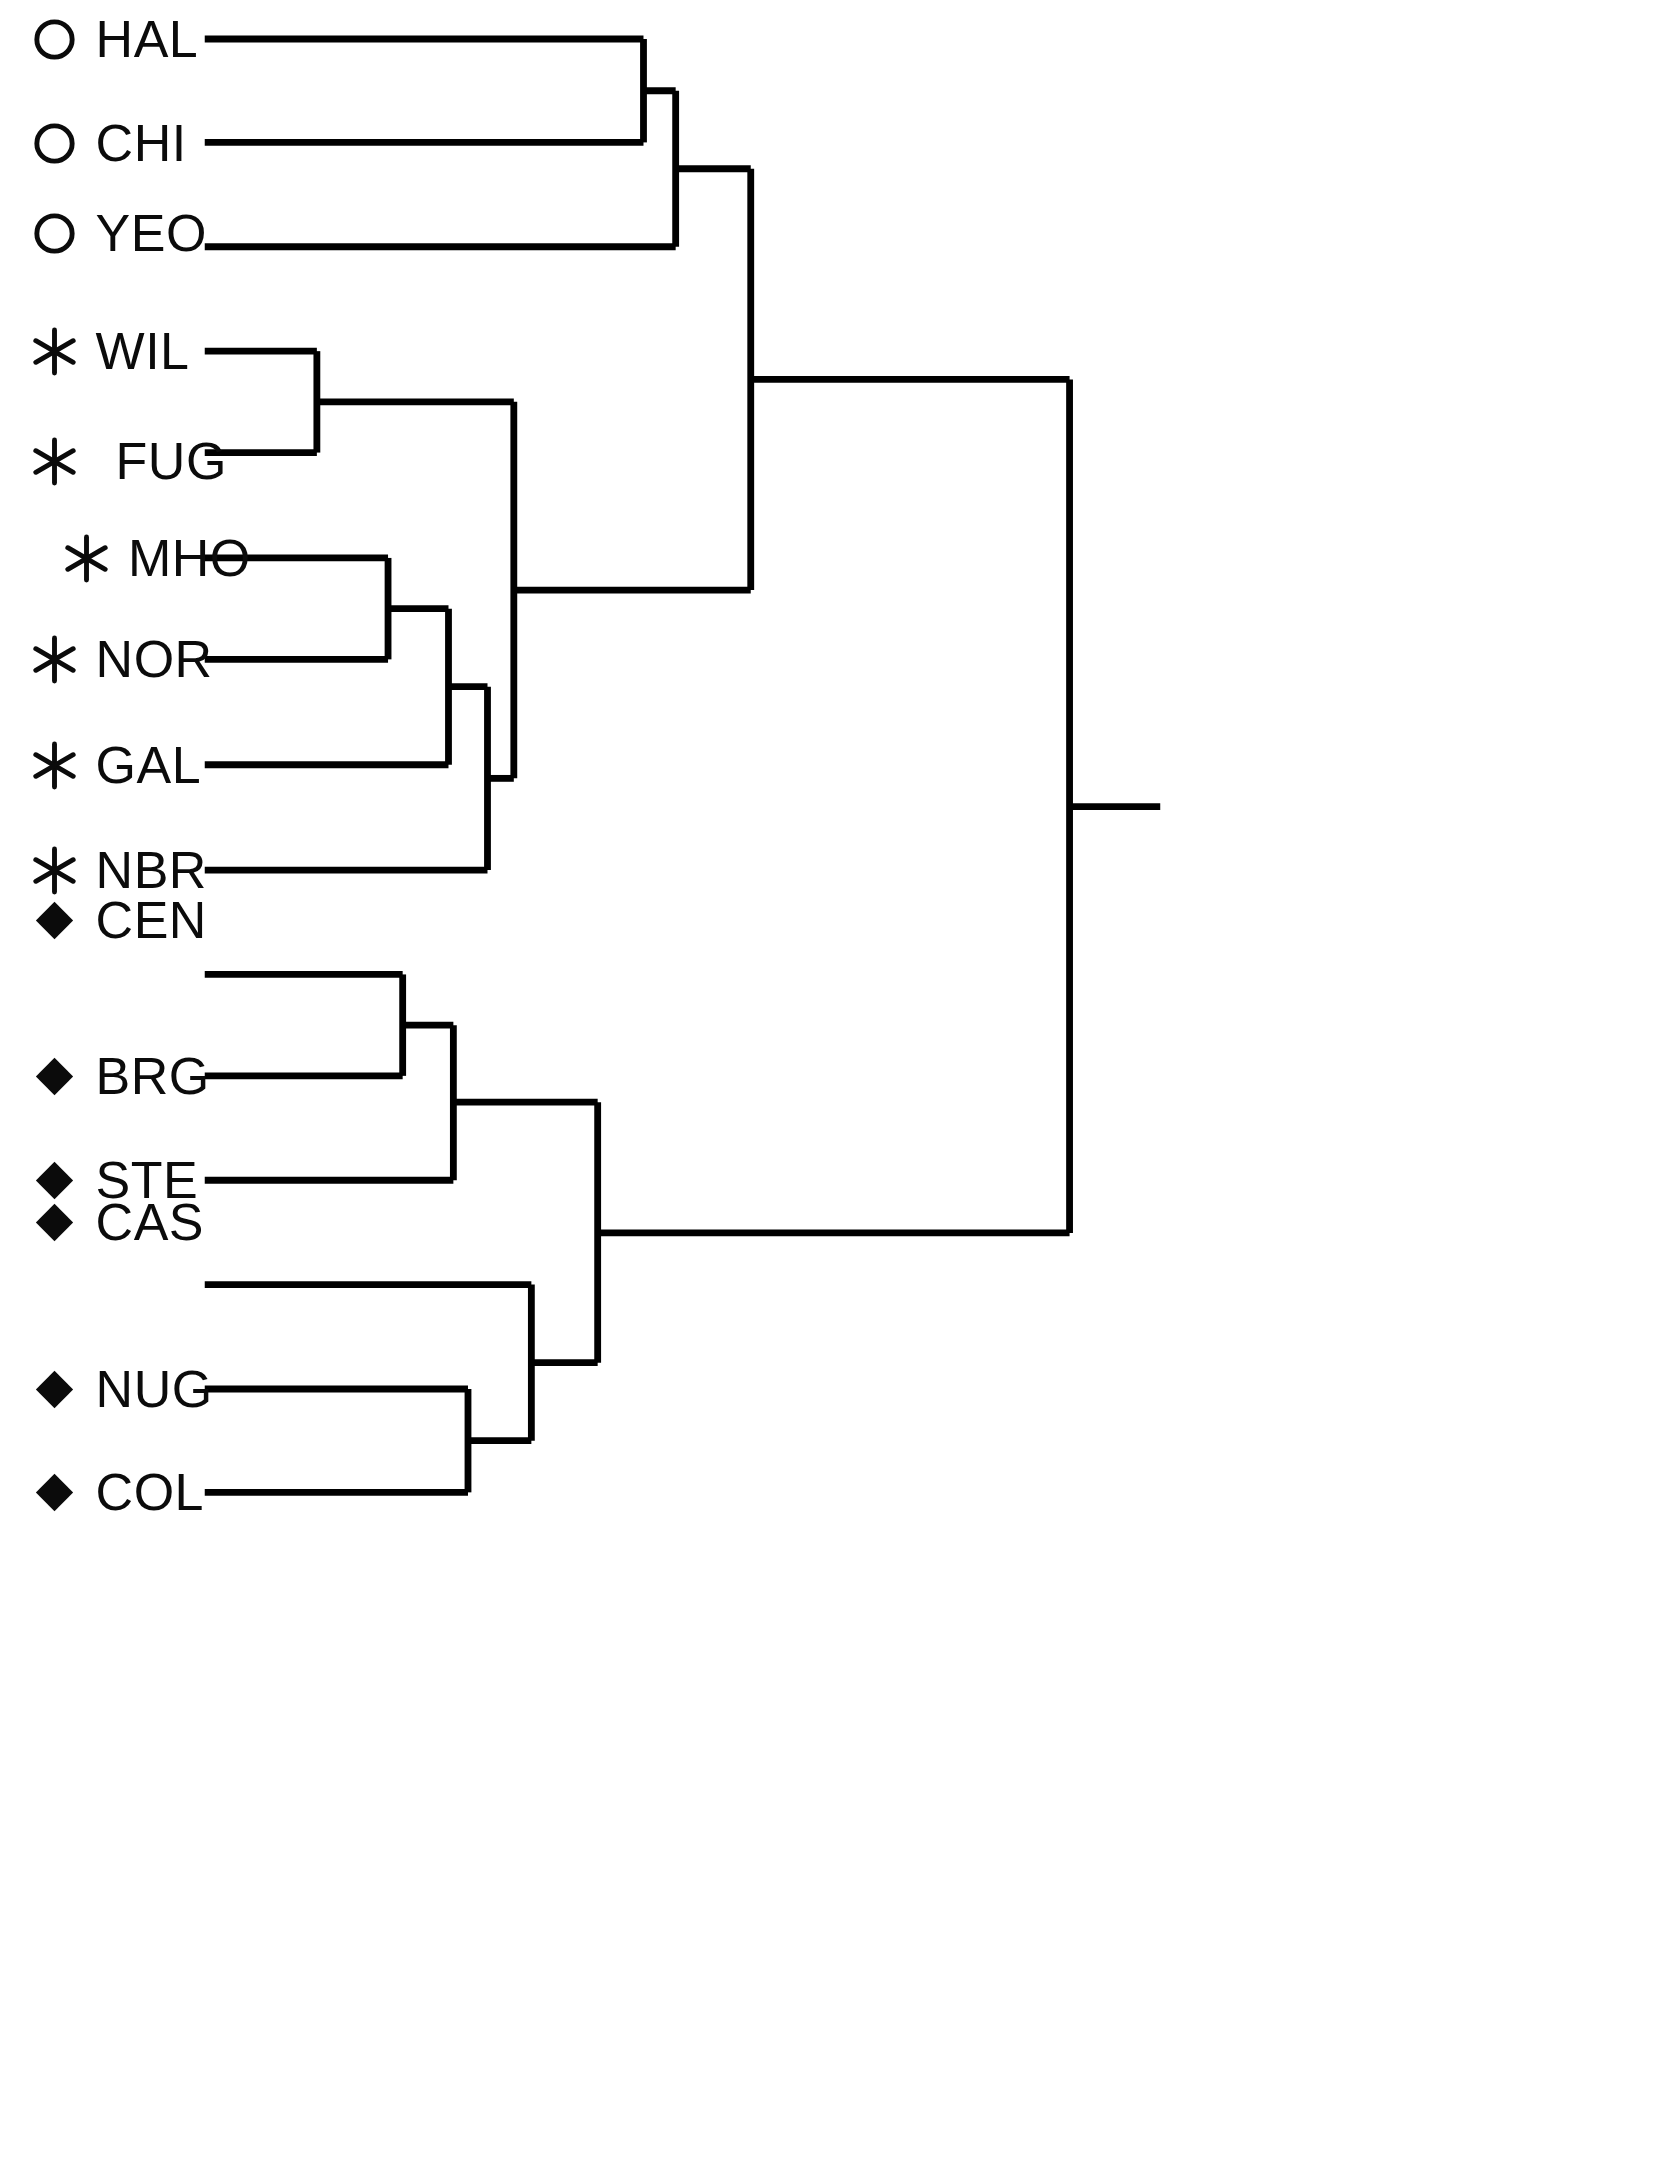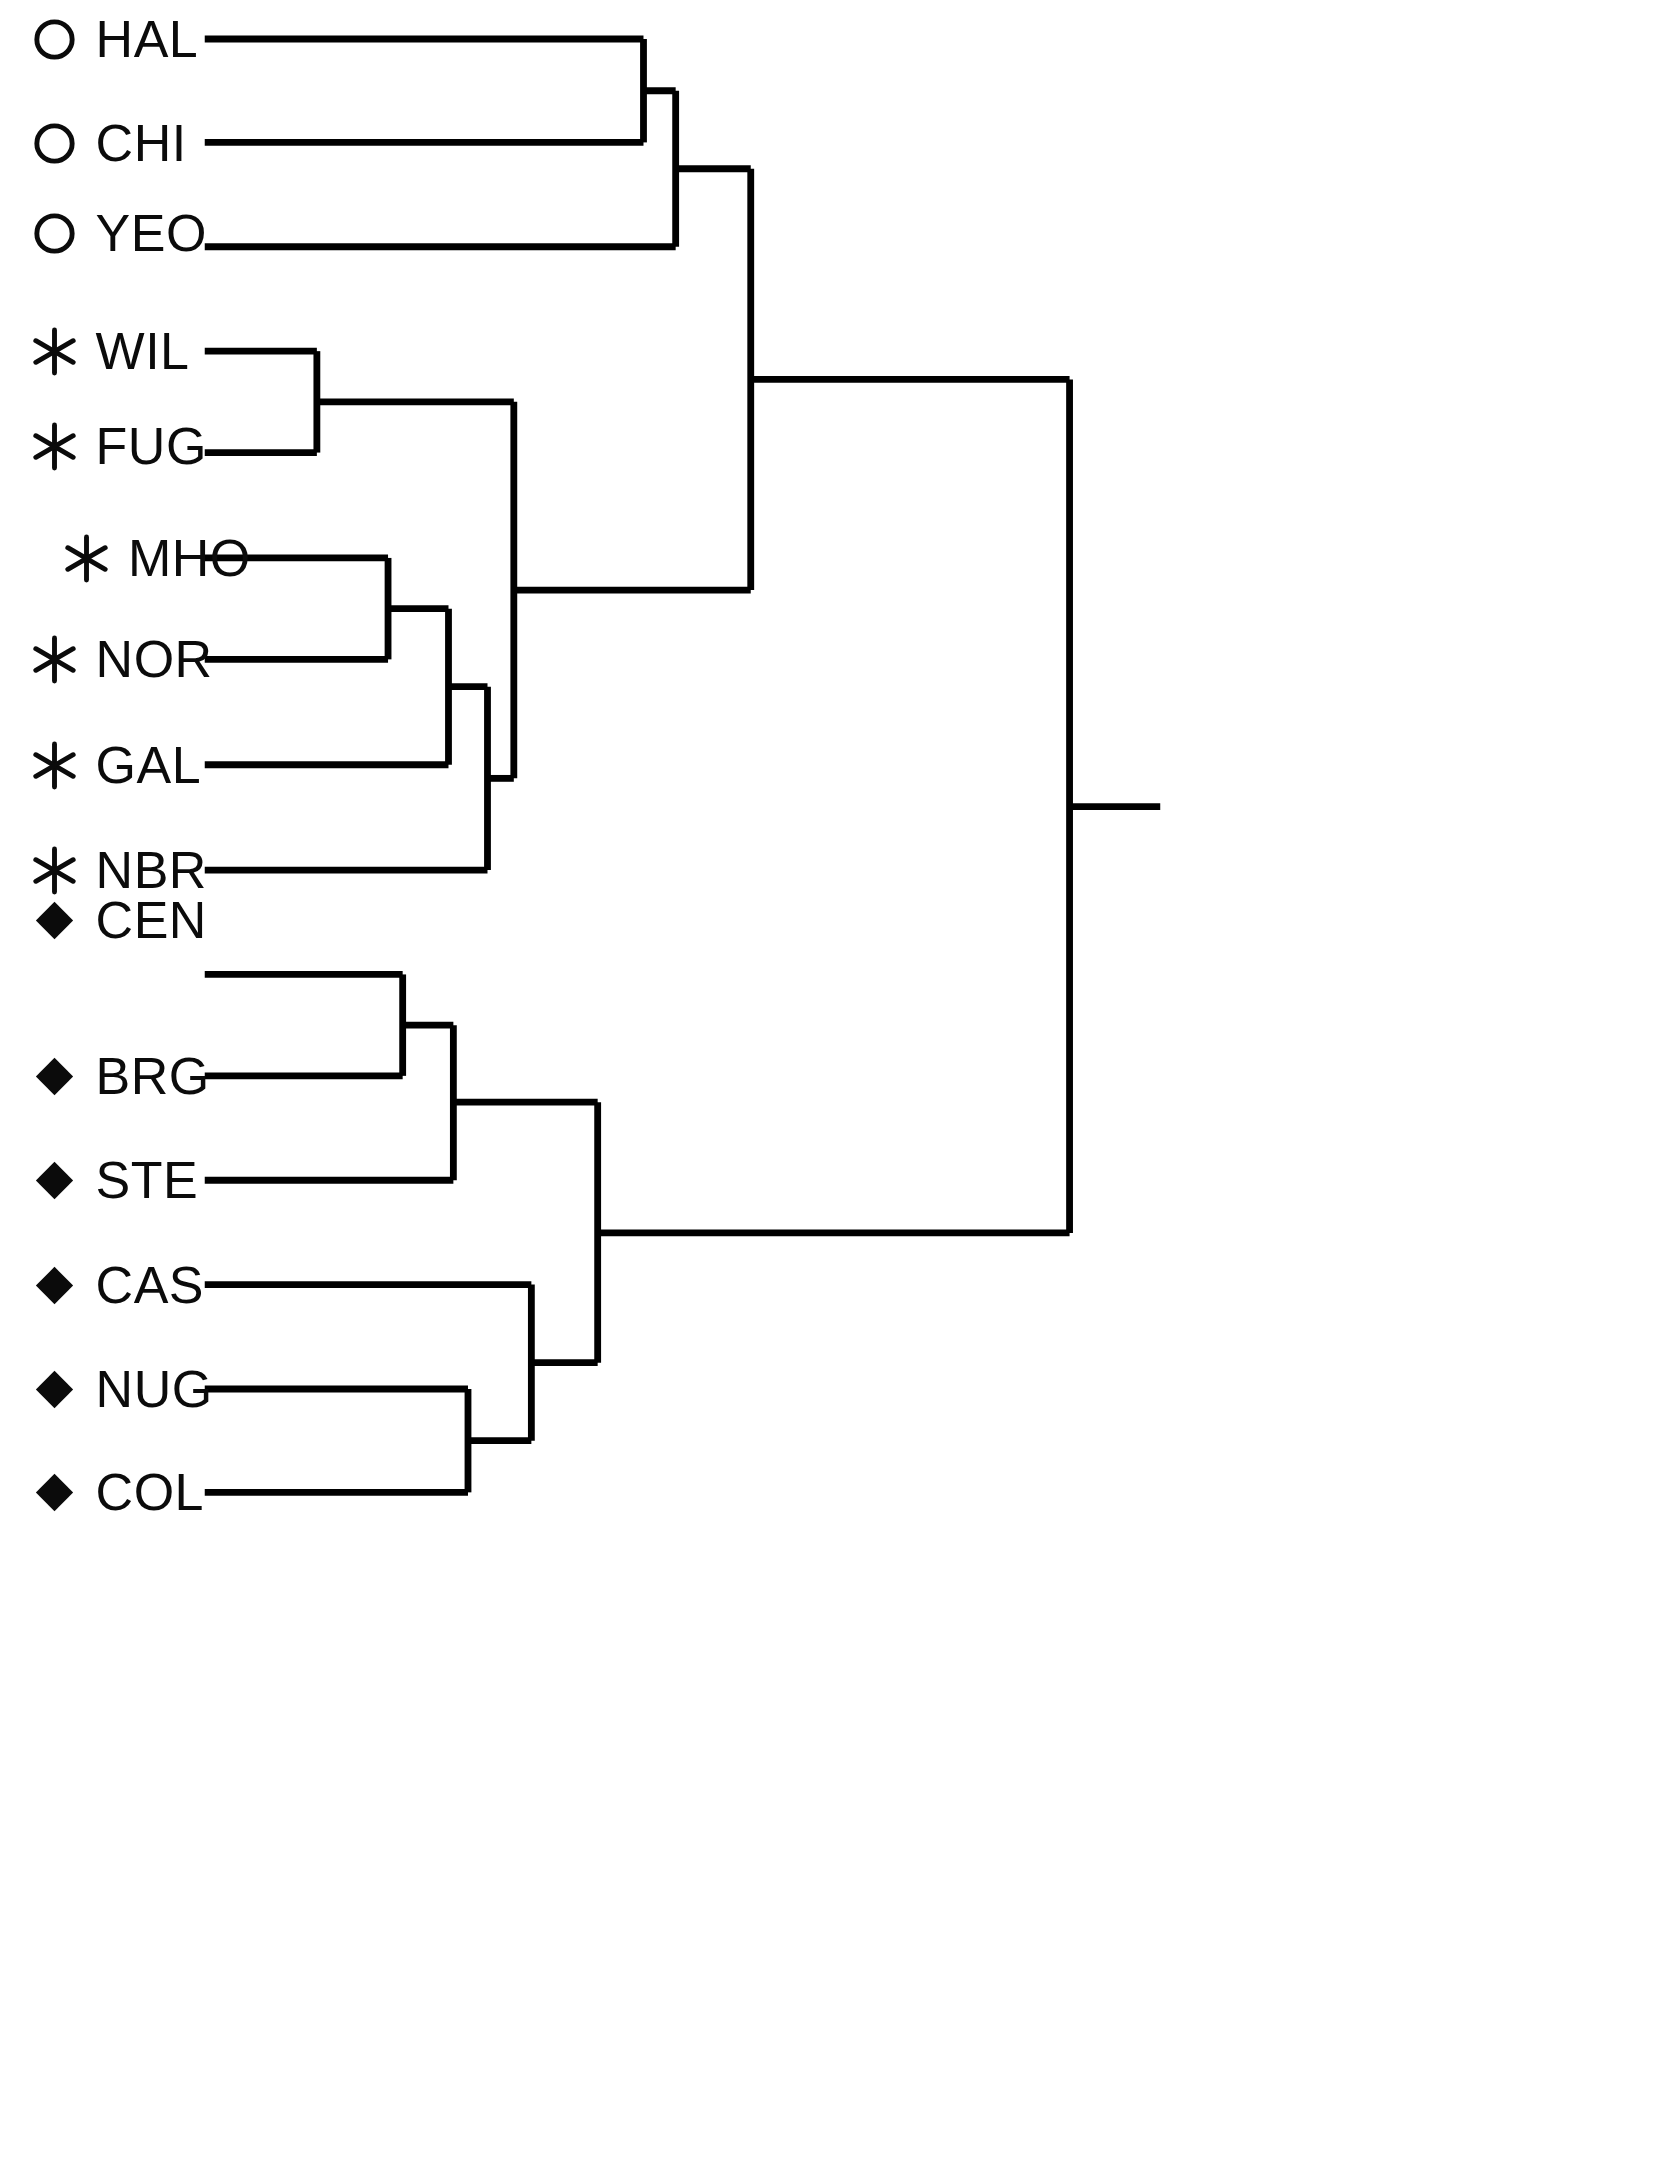--- a/index.html
+++ b/index.html
@@ -134,21 +134,21 @@
           <svg width="51" height="51" viewBox="0 0 52 52">
             <g stroke="#0b0b0b" stroke-width="5" stroke-linecap="round">
               <line x1="26" y1="4" x2="26" y2="48"></line>
               <line x1="6.947441116742347" y1="15.000000000000002" x2="45.05255888325765" y2="37"></line>
               <line x1="45.05255888325765" y1="15.000000000000002" x2="6.947441116742347" y2="37"></line>
             </g>
           </svg>
         </span>
         <span class="leaf-label">WIL</span>
       </div>
-      <div class="leaf-row" style="top: 402px;">
+      <div class="leaf-row" style="top: 417px; gap: 20px;">
         <span class="leaf-marker">
           <svg width="51" height="51" viewBox="0 0 52 52">
             <g stroke="#0b0b0b" stroke-width="5" stroke-linecap="round">
               <line x1="26" y1="4" x2="26" y2="48"></line>
               <line x1="6.947441116742347" y1="15.000000000000002" x2="45.05255888325765" y2="37"></line>
               <line x1="45.05255888325765" y1="15.000000000000002" x2="6.947441116742347" y2="37"></line>
             </g>
           </svg>
         </span>
         <span class="leaf-label">FUG</span>
@@ -218,21 +218,21 @@
         <span class="leaf-label">BRG</span>
       </div>
       <div class="leaf-row" style="top: 1136px;">
         <span class="leaf-marker">
           <svg width="51" height="51" viewBox="0 0 52 52">
             <path d="M26 7 L45 26 L26 45 L7 26 Z" fill="#0b0b0b"></path>
           </svg>
         </span>
         <span class="leaf-label">STE</span>
       </div>
-      <div class="leaf-row" style="top: 1241px;">
+      <div class="leaf-row" style="top: 1178px;">
         <span class="leaf-marker">
           <svg width="51" height="51" viewBox="0 0 52 52">
             <path d="M26 7 L45 26 L26 45 L7 26 Z" fill="#0b0b0b"></path>
           </svg>
         </span>
         <span class="leaf-label">CAS</span>
       </div>
       <div class="leaf-row" style="top: 1345px;">
         <span class="leaf-marker">
           <svg width="51" height="51" viewBox="0 0 52 52">

